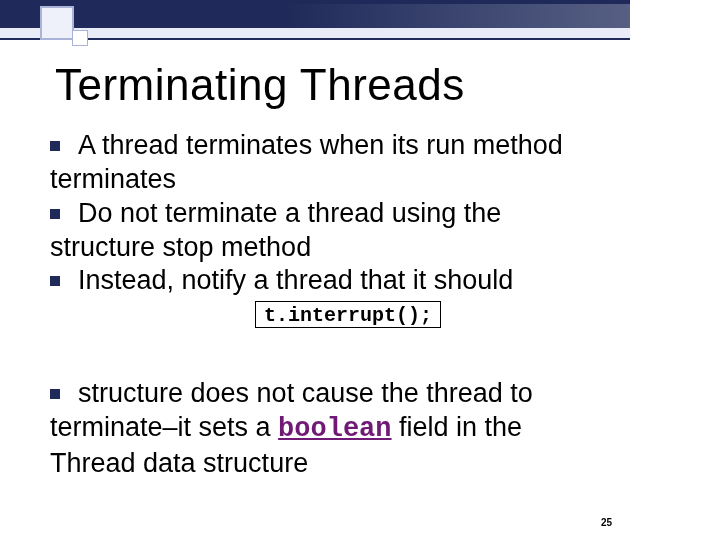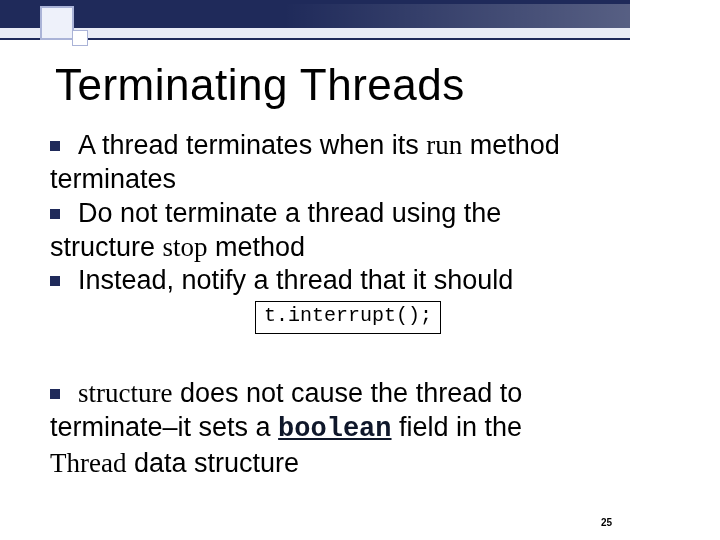--- a/index.html
+++ b/index.html
@@ -101,46 +101,46 @@
     flex: 1;
   }
   .cont {
     font-size: 27px;
     line-height: 1.18;
     margin-left: 0px; 
     margin-bottom: 2px;
   }
 
   .mono {
-    font-family: Liberation Serif, serif;
+    font-family: Liberation Sans, sans-serif;
   }
 
   .code-box {
     display: inline-block;
     border: 1px solid #000;
-    padding: 2px 8px 6px 8px;
+    padding: 2px 8px 0 8px;
     font-family: "Courier New", Courier, monospace;
     font-size: 20px;
-    font-weight: normal;
+    font-weight: bold;
     margin-left: 205px;
     margin-top: 2px;
     margin-bottom: 10px;
   }
 
   .lower {
     position: absolute;
     top: 378px;
     left: 50px;
     right: 40px;
   }
 
   .bool-link {
     font-family: "Courier New", Courier, monospace;
     font-weight: bold;
-    color: #0f172a;
+    color: #701a75;
     text-decoration: underline;
   }
 
   .page-num {
     position: absolute;
     bottom: 12px;
     right: 18px;
     font-size: 10px;
     font-weight: bold;
   }

